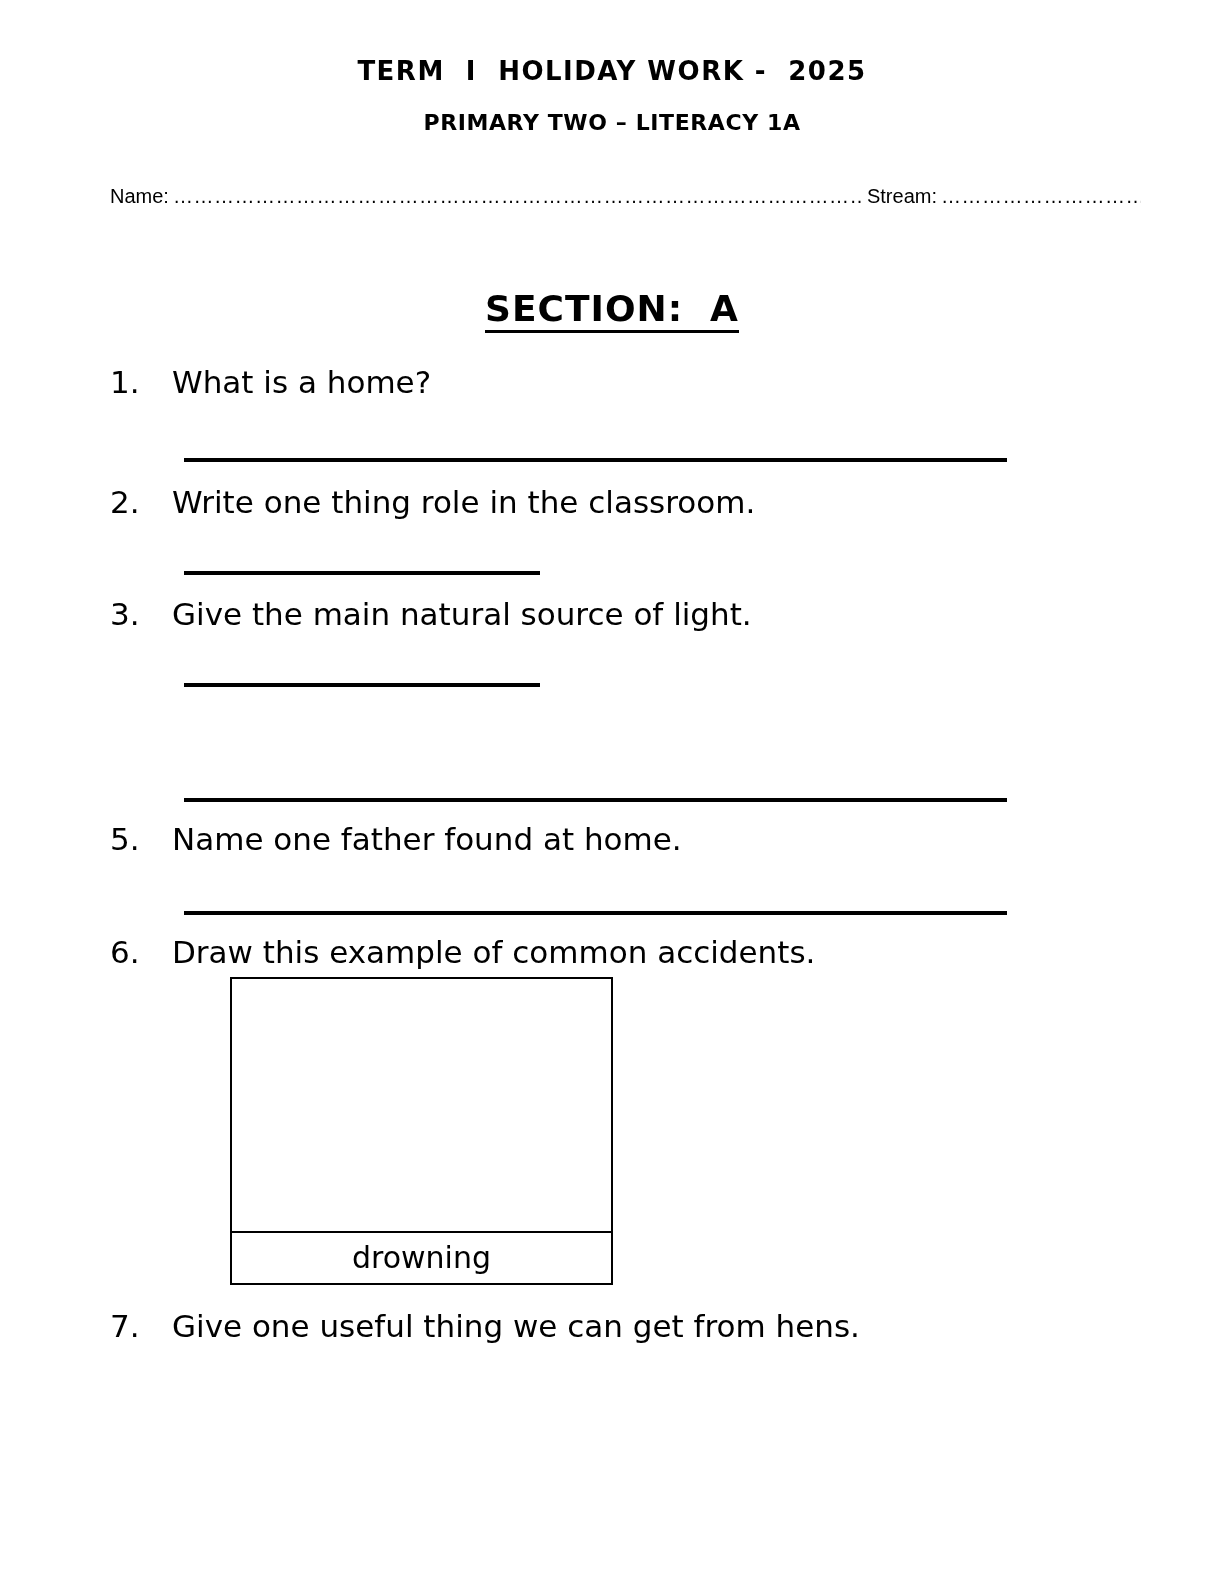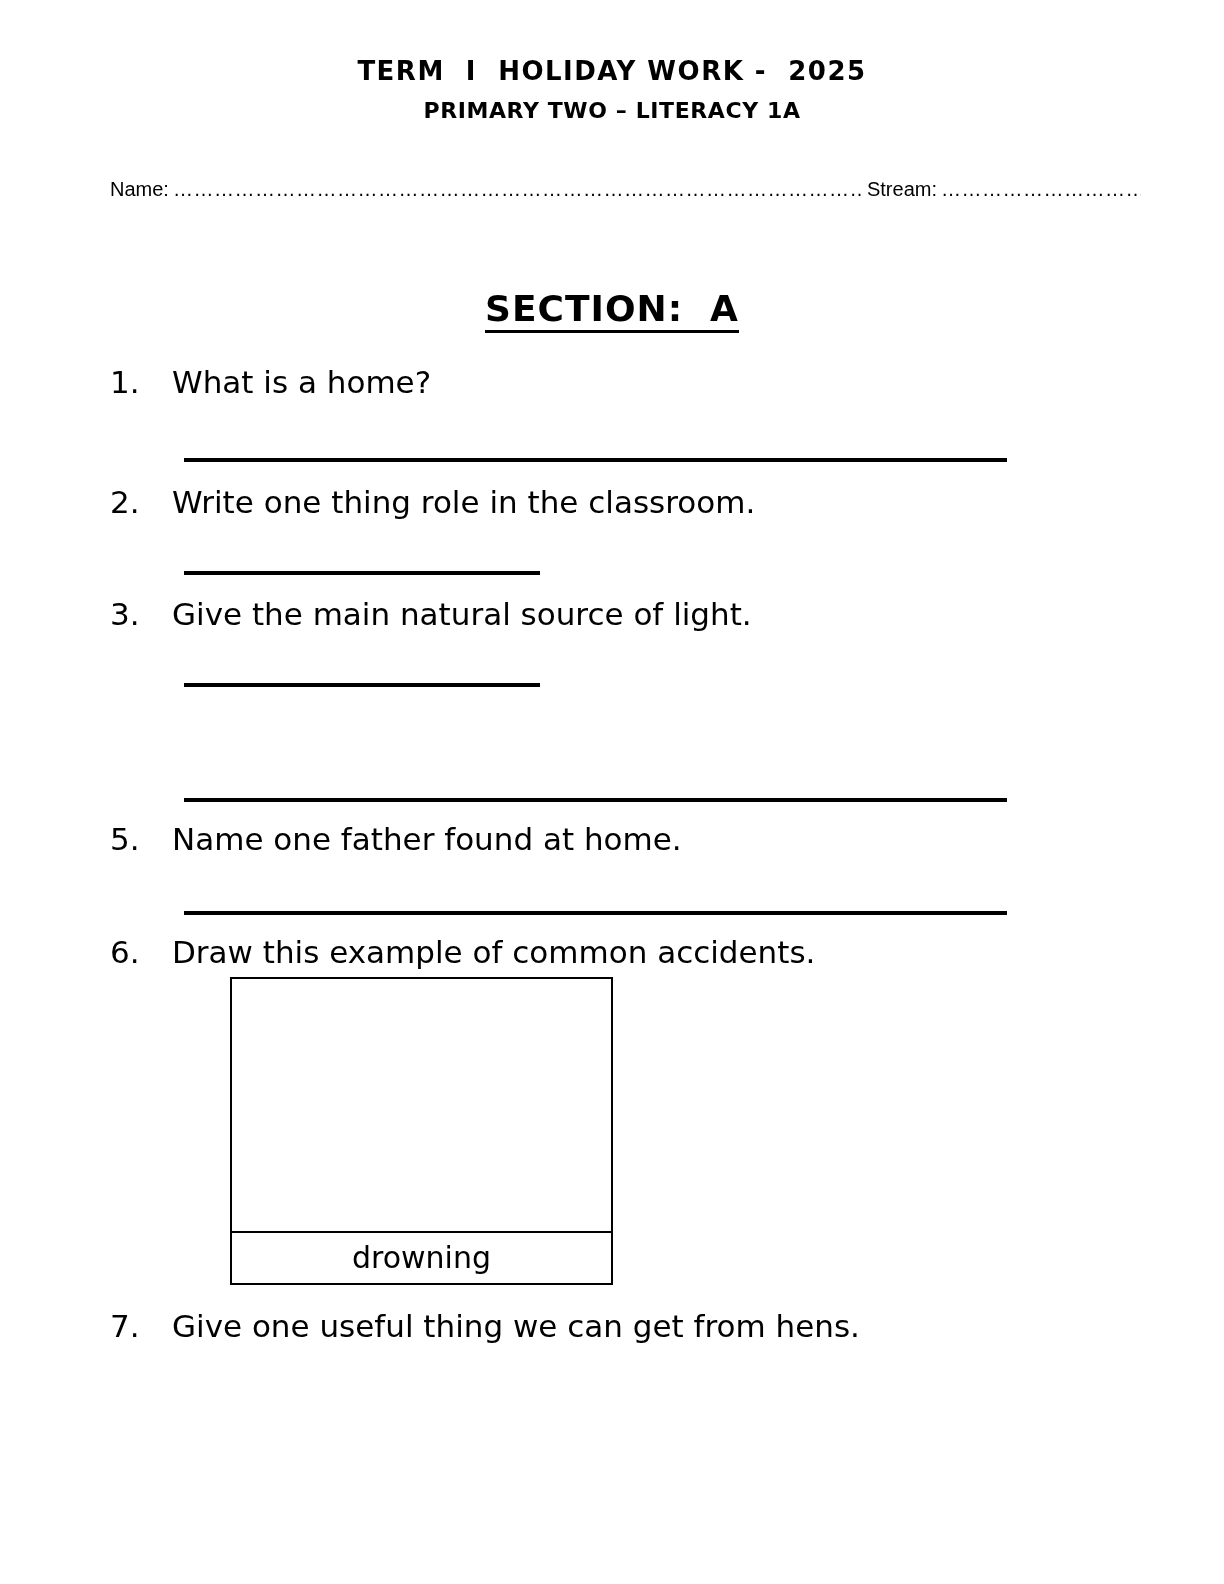--- a/index.html
+++ b/index.html
@@ -38,33 +38,33 @@
     letter-spacing: 1.5px;
     line-height: 38px;
     white-space: pre;
   }
   .title-sub {
     font-family: "DejaVu Sans", sans-serif;
     font-weight: bold;
     font-size: 22px;
     letter-spacing: 0.6px;
     line-height: 30px;
-    margin-top: 6px;
+    margin-top: 18px;
     white-space: pre;
   }
 
   
   .idline {
     position: absolute;
     top: 178px;
     left: 110px;
     width: 1035px;
     height: 30px;
     display: flex;
-    align-items: flex-start;
+    align-items: flex-end;
     font-family: "Liberation Sans", sans-serif;
     font-size: 20px;
     white-space: nowrap;
   }
   .idline .lbl { flex: 0 0 auto; }
   .dots {
     flex: 1 1 auto;
     overflow: hidden;
     white-space: nowrap;
     font-family: "Liberation Sans", sans-serif;

